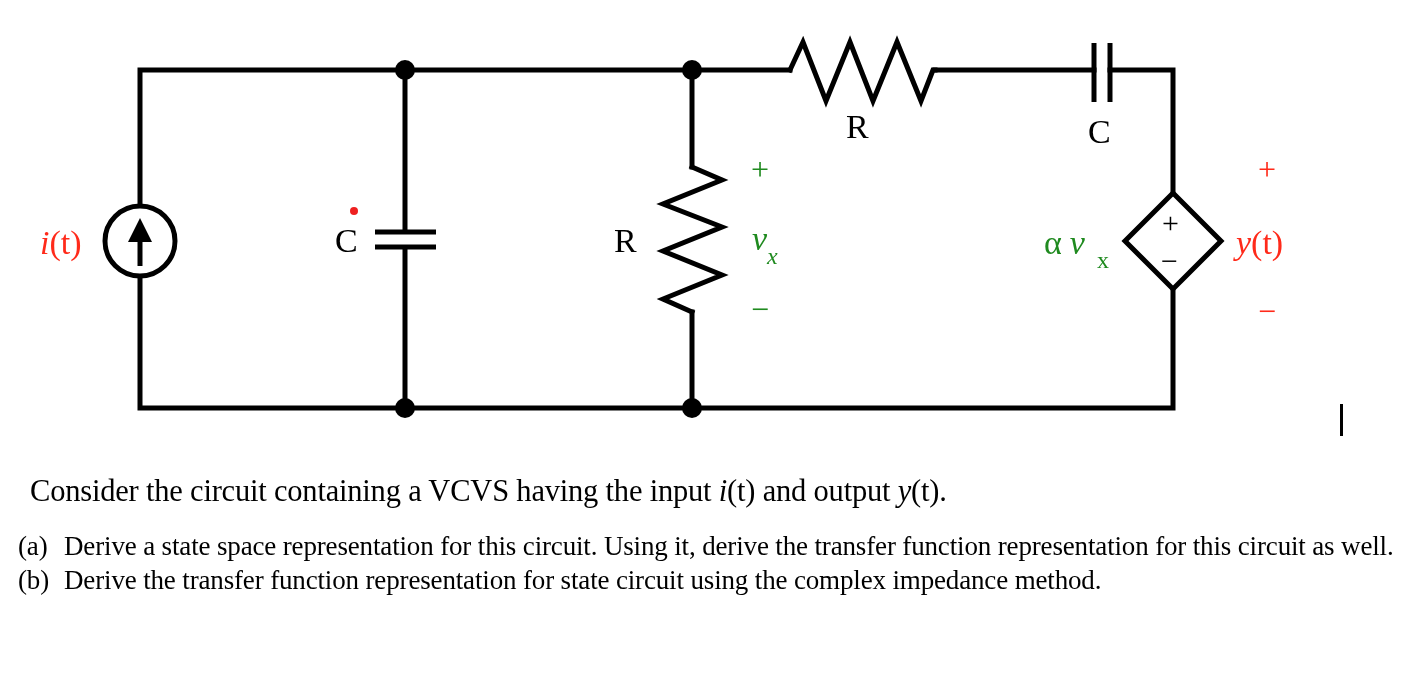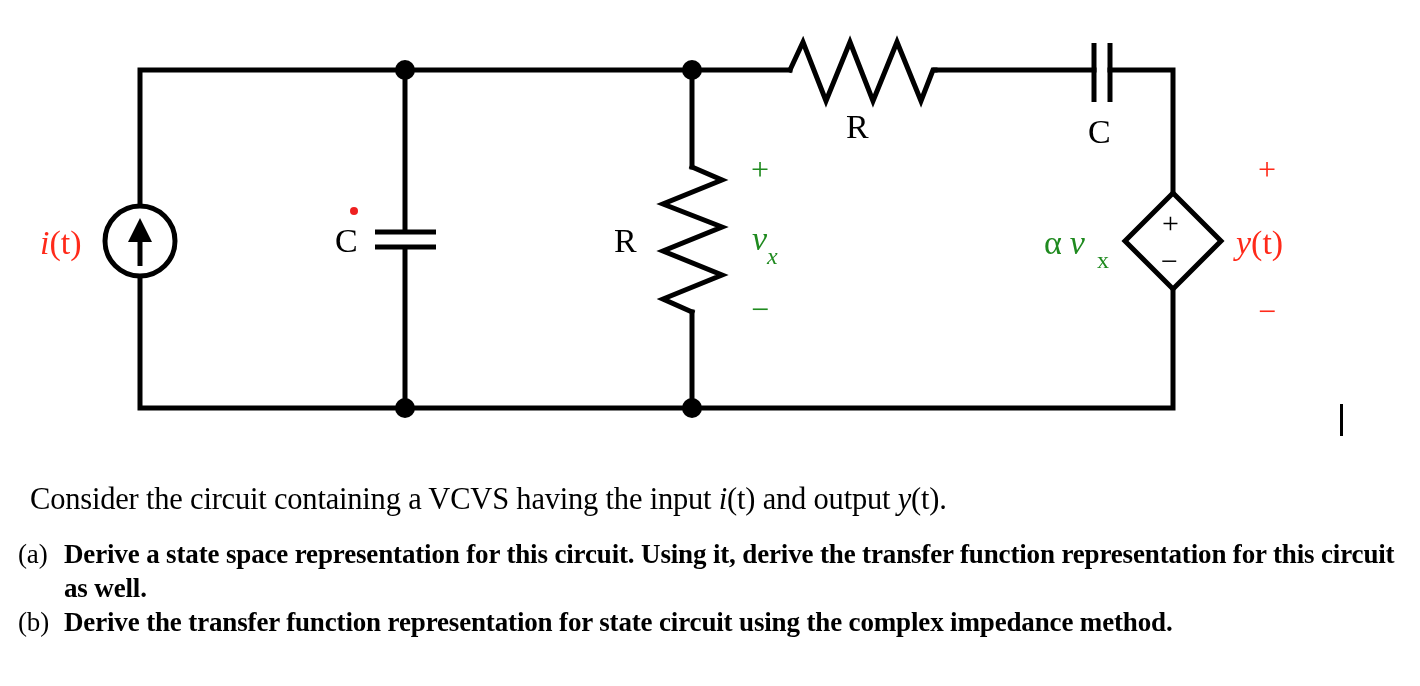--- a/index.html
+++ b/index.html
@@ -6,25 +6,25 @@
   body { width: 1420px; height: 686px; position: relative; overflow: hidden;
          font-family: "Liberation Serif", "DejaVu Serif", serif; color: #000; }
   #circuit { position: absolute; left: 0; top: 0; }
   .wire { stroke: #000; stroke-width: 5; fill: none; stroke-linecap: square; stroke-linejoin: miter; }
   .lbl { font-family: "Liberation Serif", "DejaVu Serif", serif; }
   .red { fill: #ff2a1a; }
   .green { fill: #1f8a1f; }
   .black { fill: #000; }
   .it { font-style: italic; }
   #text-block { position: absolute; left: 30px; top: 474px; width: 1380px; }
-  .intro { font-size: 30.5px; letter-spacing: -0.2px; margin: 8px 0 20px 0; white-space: nowrap; }
+  .intro { font-size: 30.5px; letter-spacing: -0.2px; margin: 0 0 20px 0; white-space: nowrap; }
   .parts { font-size: 27px; letter-spacing: -0.15px; line-height: 34px; }
   .part { display: flex; }
   .part-letter { width: 46px; flex: none; margin-left: -12px; }
-  .part-text { flex: 1; font-weight: bold; }
+  .part-text { flex: 1; }
   em { font-style: italic; }
   #cursor { position: absolute; left: 1340px; top: 404px; width: 3px; height: 32px; background: #000; }
 </style>
 </head>
 <body>
 
 <svg id="circuit" width="1420" height="460" viewBox="0 0 1420 460" xmlns="http://www.w3.org/2000/svg">
 
   <g>
     <polyline class="wire" points="140,206 140,70 790,70"></polyline>

